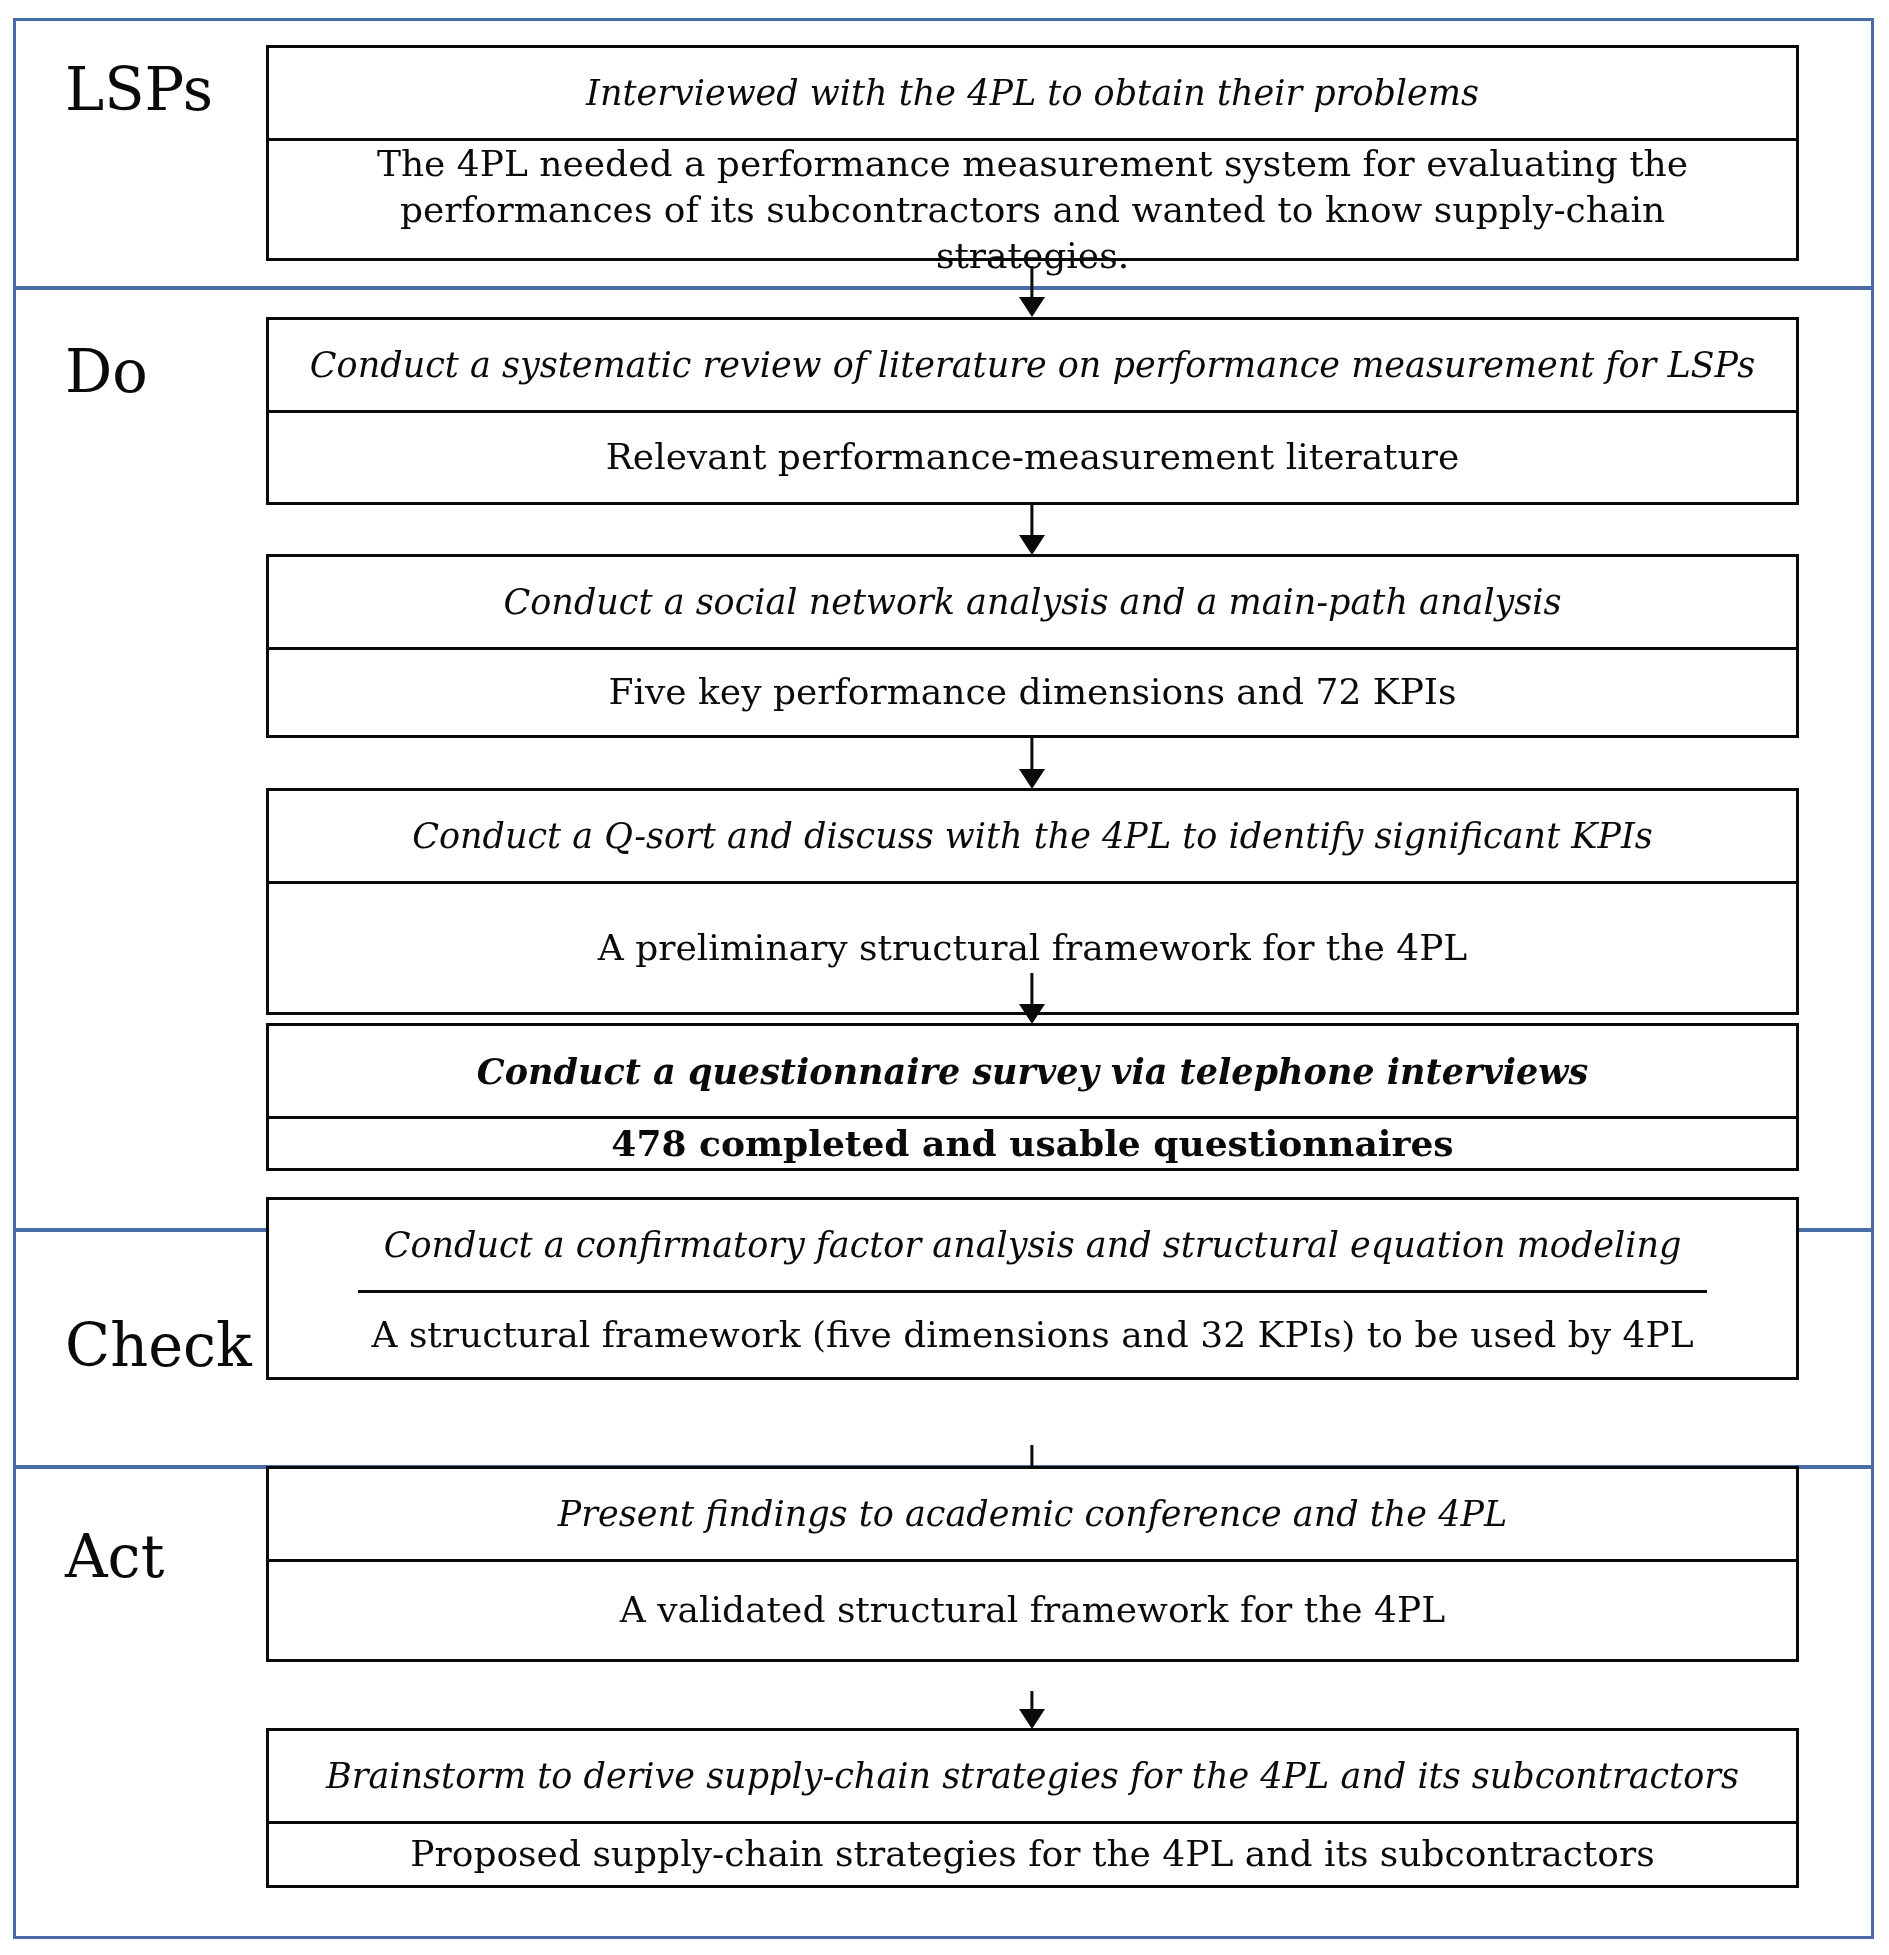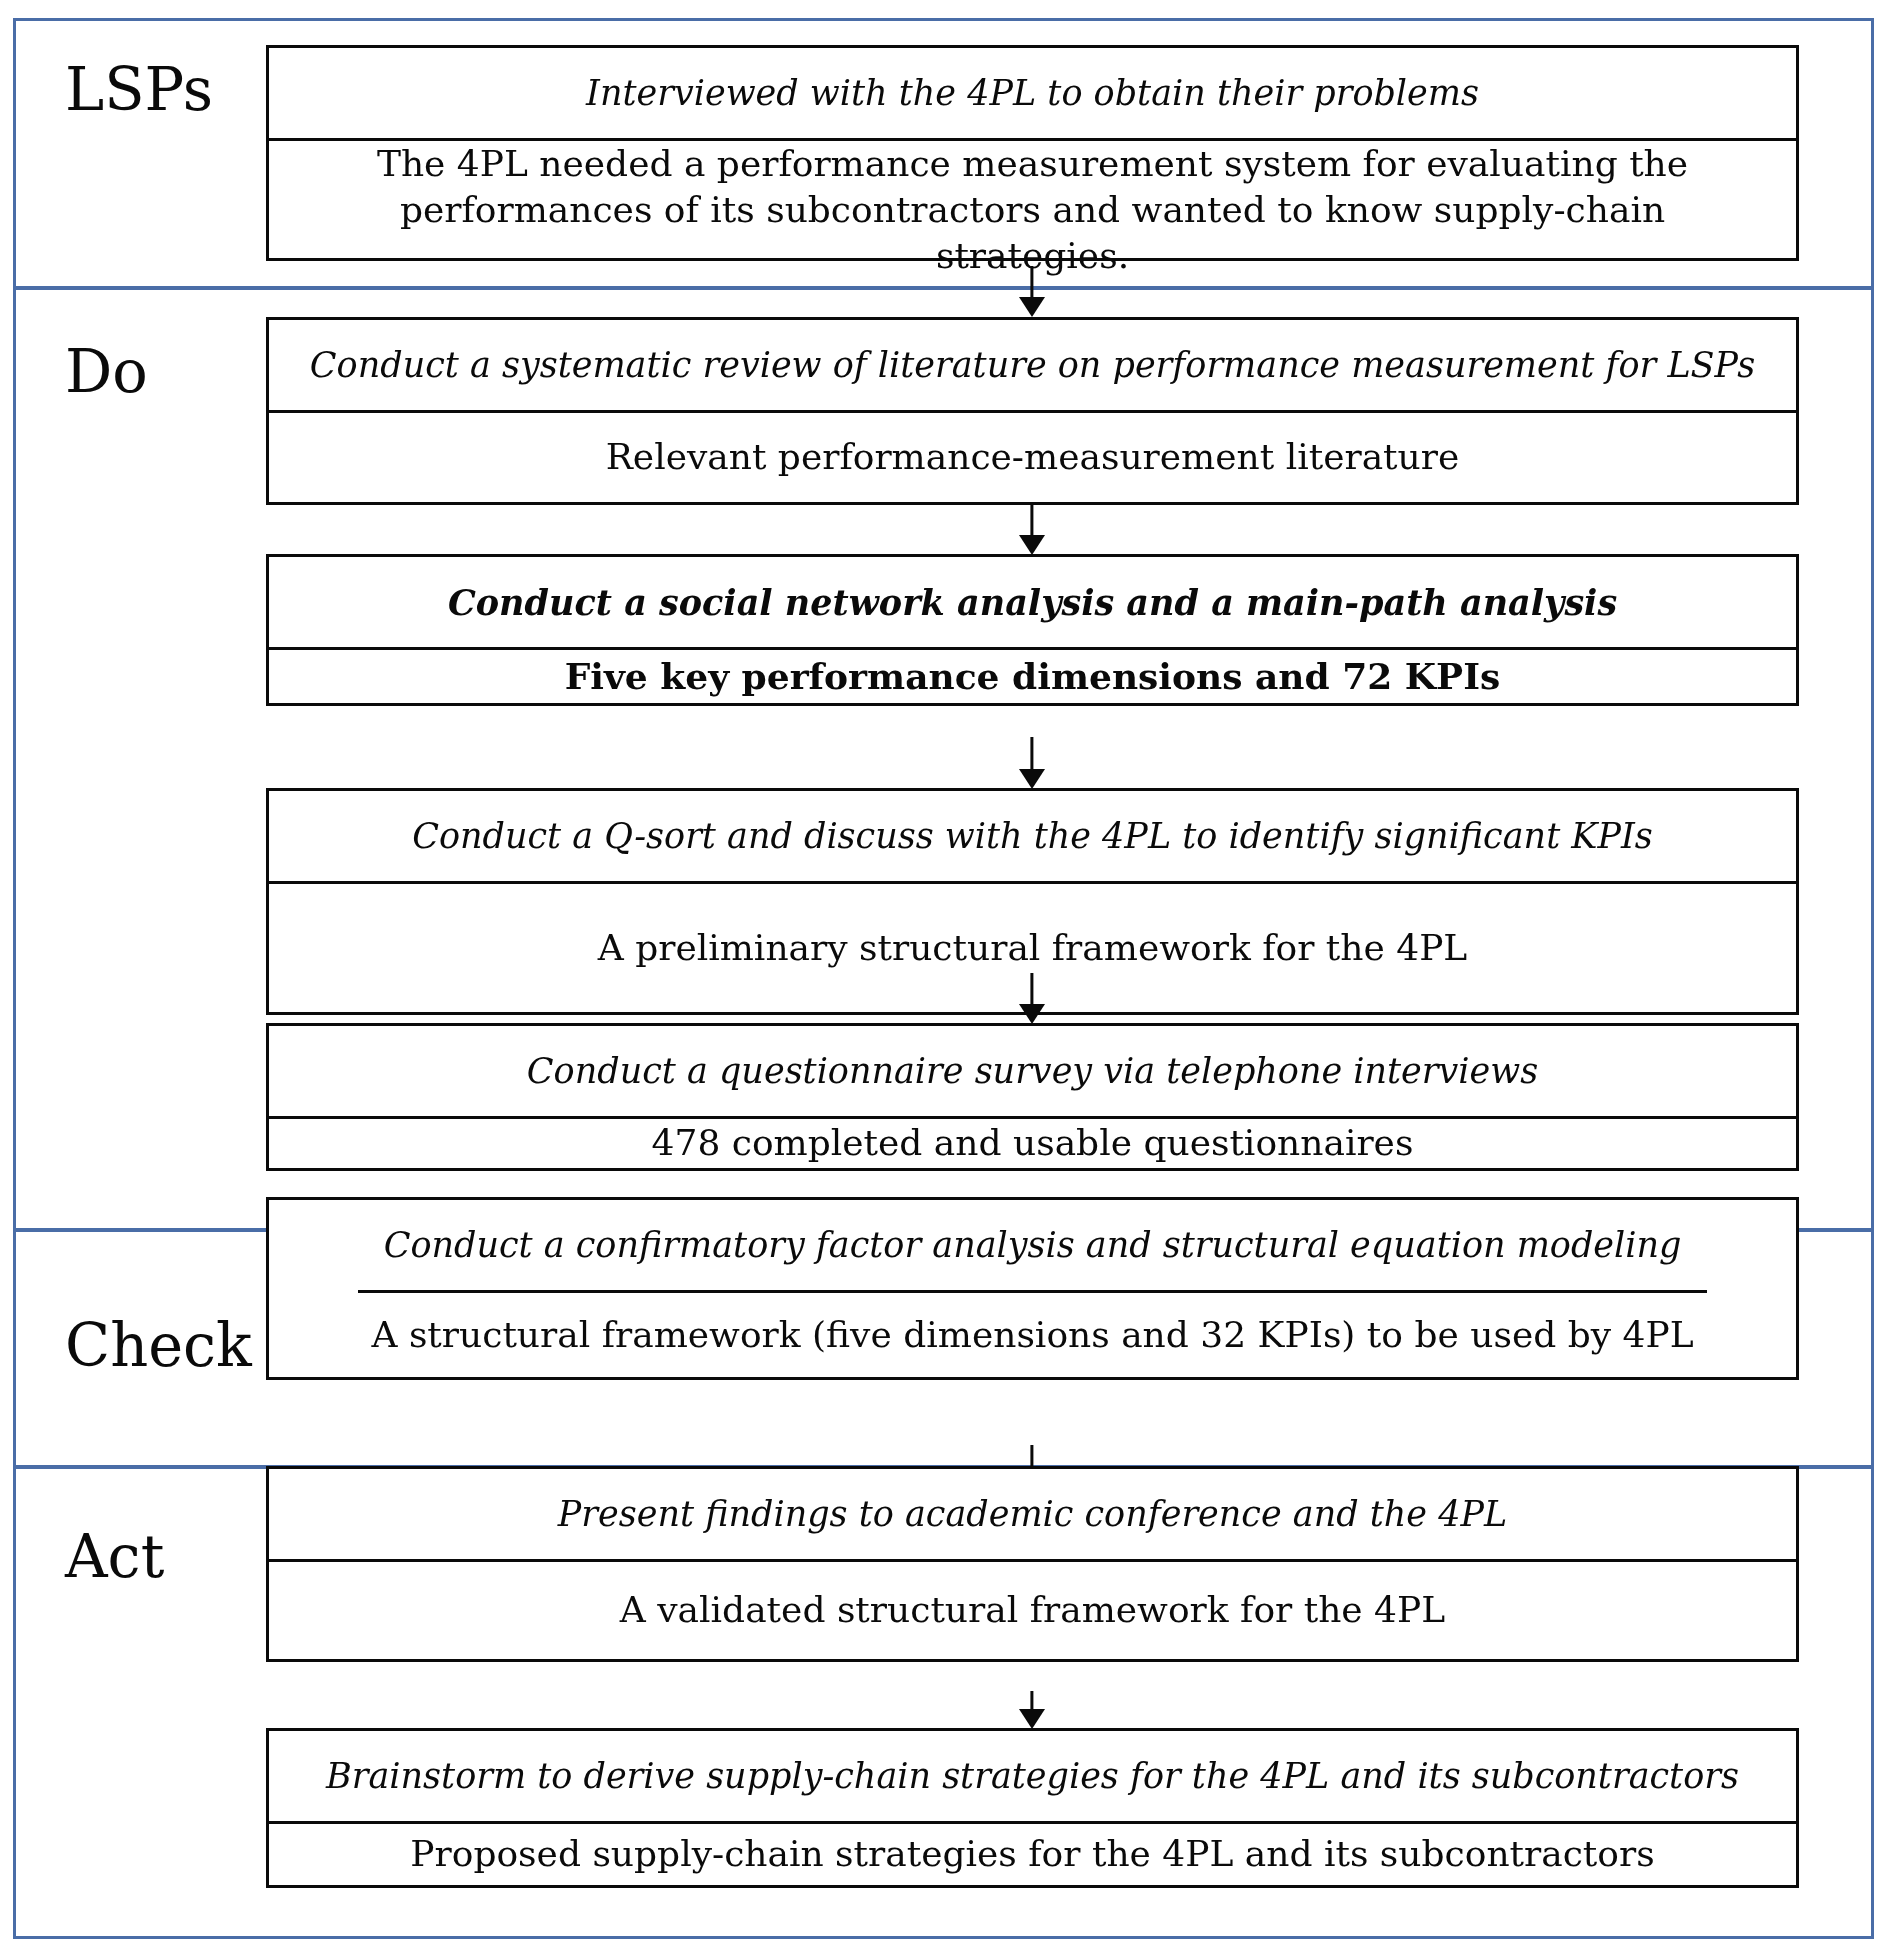--- a/index.html
+++ b/index.html
@@ -75,23 +75,23 @@
     align-items: center;
     justify-content: center;
     font-size: 36px;
     line-height: 1.28;
     text-align: center;
     padding: 0 35px;
   }
 
   .box-1 { top: 45px;   height: 216px; }
   .box-2 { top: 317px;  height: 188px; }
-  .box-3 { top: 554px;  height: 152px; font-weight: bold; }
+  .box-3 { top: 554px;  height: 184px; }
   .box-4 { top: 788px; height: 227px; }
-  .box-5 { top: 1023px; height: 148px; }
+  .box-5 { top: 1023px; height: 148px; font-weight: bold; }
   .box-6 { top: 1197px; height: 183px; align-items: center; }
   .box-7 { top: 1466px; height: 196px; }
   .box-8 { top: 1728px; height: 160px; }
 
   
   .arrow { position: absolute; left: 1013px; width: 38px; }
   .a1 { top: 266px;  height: 51px; }
   .a2 { top: 503px;  height: 52px; }
   .a3 { top: 737px; height: 52px; }
   .a4 { top: 973px; height: 51px; }

